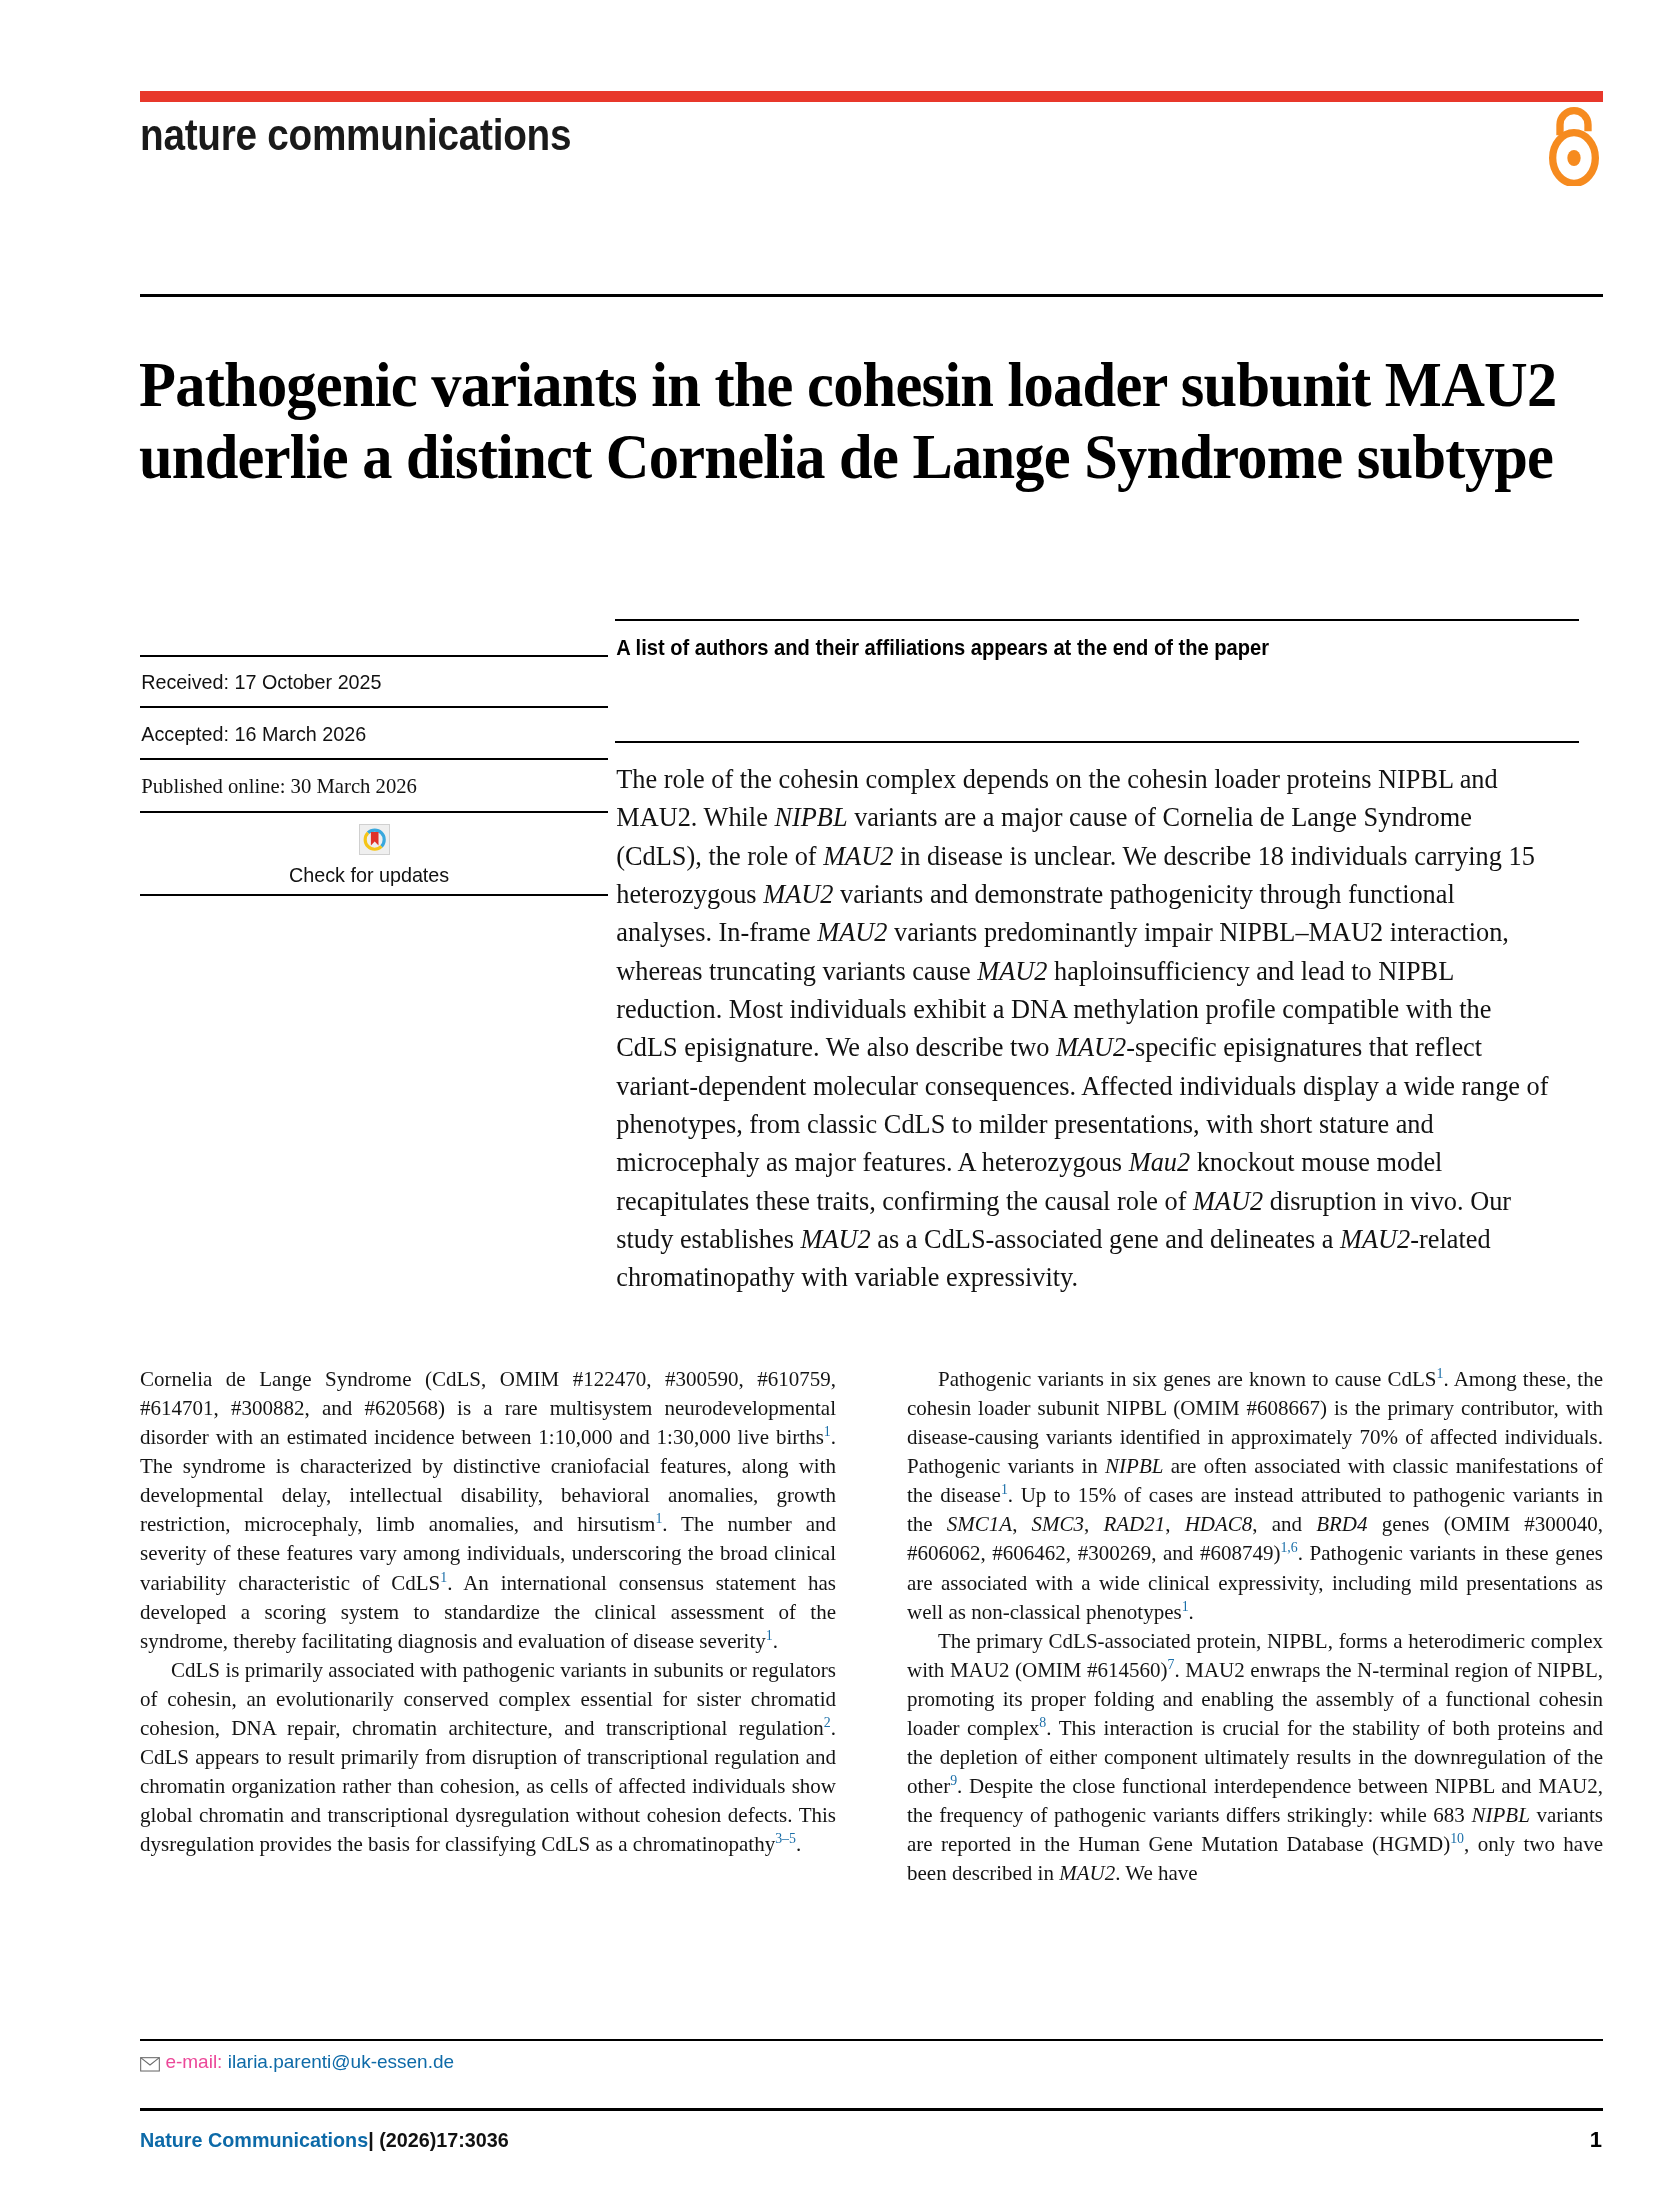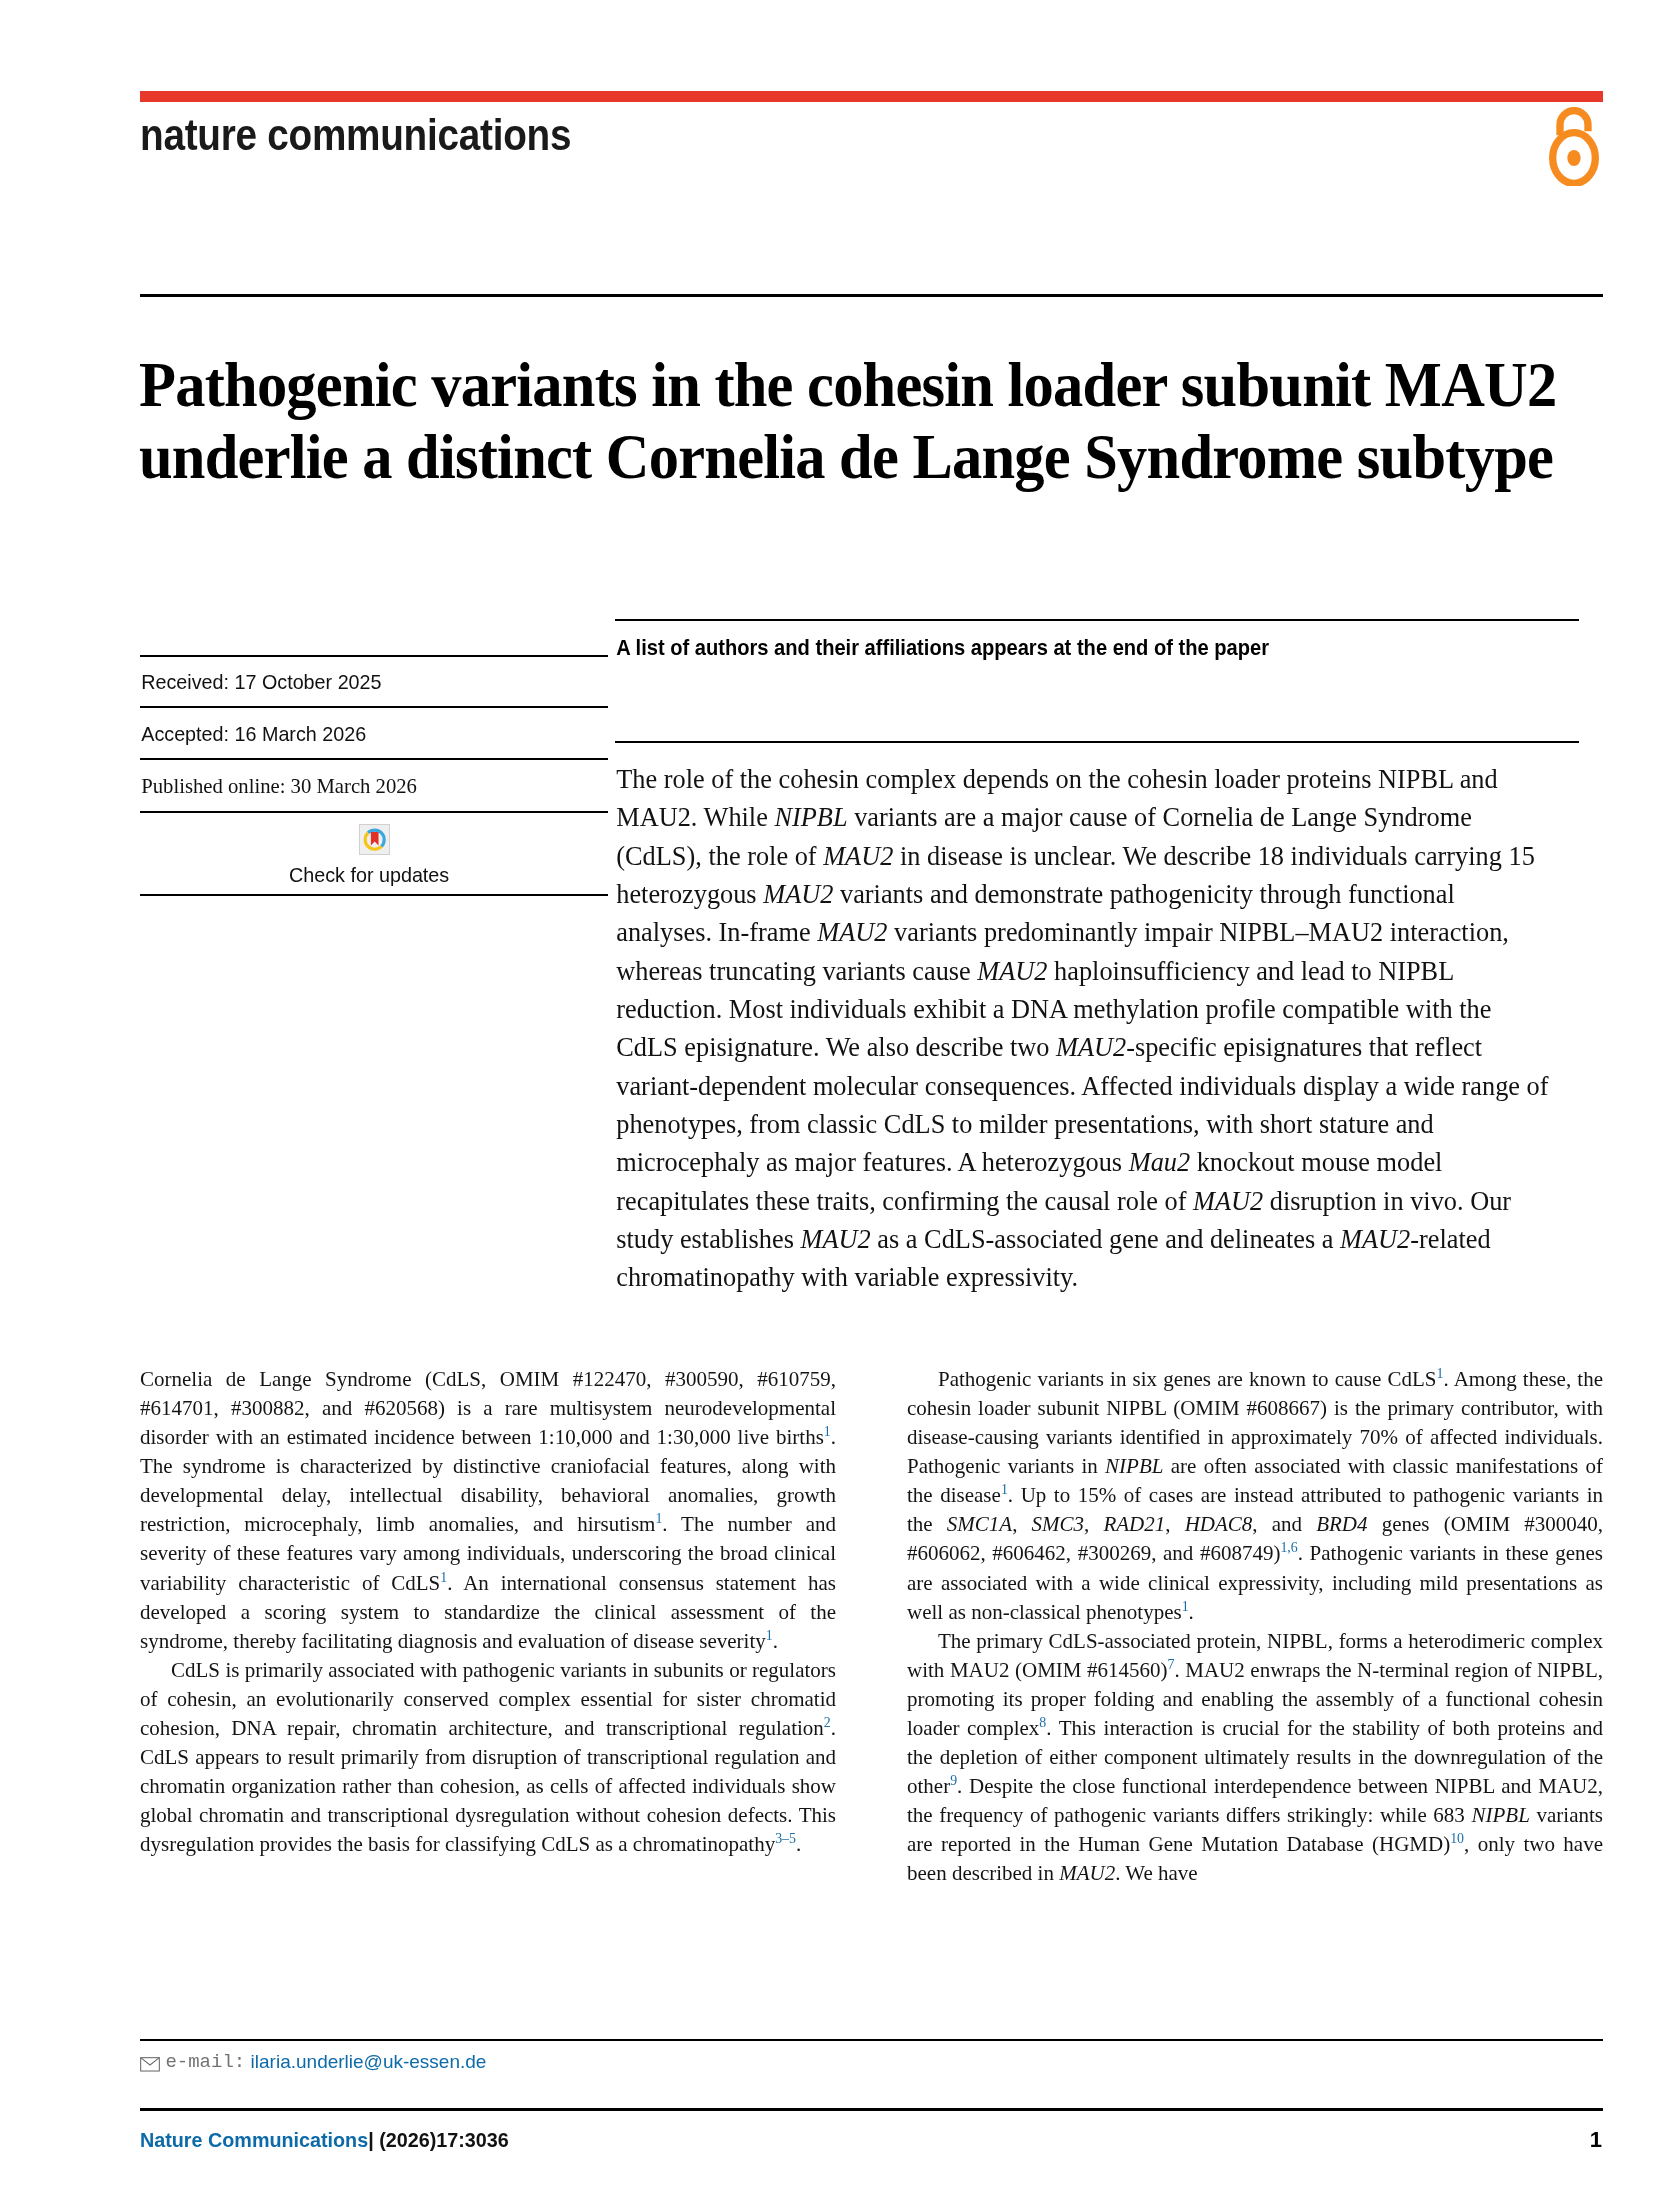--- a/index.html
+++ b/index.html
@@ -241,21 +241,21 @@
     position: absolute;
     left: 99px;
     top: 2051px;
     display: flex;
     align-items: center;
     gap: 5.4px;
     font-family: "Liberation Sans", sans-serif;
     font-size: 19px;
   }
   .env-icon { width: 20px; height: 14.7px; flex: none; }
-  .email-label { color: #737373; font-family: Liberation Mono, monospace; }
+  .email-label { color: #ec4899; }
   .email-addr { color: #0d6aa8; text-decoration: none; }
   .foot-rule-bottom {
     position: absolute;
     left: 99px;
     top: 2108px;
     width: 1463px;
     height: 2.7px;
     background: #000000;
   }
   .journal-line {
@@ -344,21 +344,21 @@
 
   <div class="foot-rule-top"></div>
   <div class="email-row">
     <span class="env-icon">
       <svg viewBox="0 0 30 22" width="20" height="14.7" aria-hidden="true">
         <rect x="1" y="1" width="28" height="20" fill="none" stroke="#6b6b6b" stroke-width="1.6"></rect>
         <path d="M1 1 L15 12 L29 1" fill="none" stroke="#6b6b6b" stroke-width="1.6"></path>
       </svg>
     </span>
     <span class="email-label">e-mail:</span>
-    <a class="email-addr" href="#">ilaria.underlie@uk-essen.de</a>
+    <a class="email-addr" href="#">ilaria.parenti@uk-essen.de</a>
   </div>
   <div class="foot-rule-bottom"></div>
   <div class="journal-line">
     <span>Nature Communications</span><span class="cite">| (2026)17:3036</span>
   </div>
   <div class="page-num">1</div>
 
 </div>
 
 

